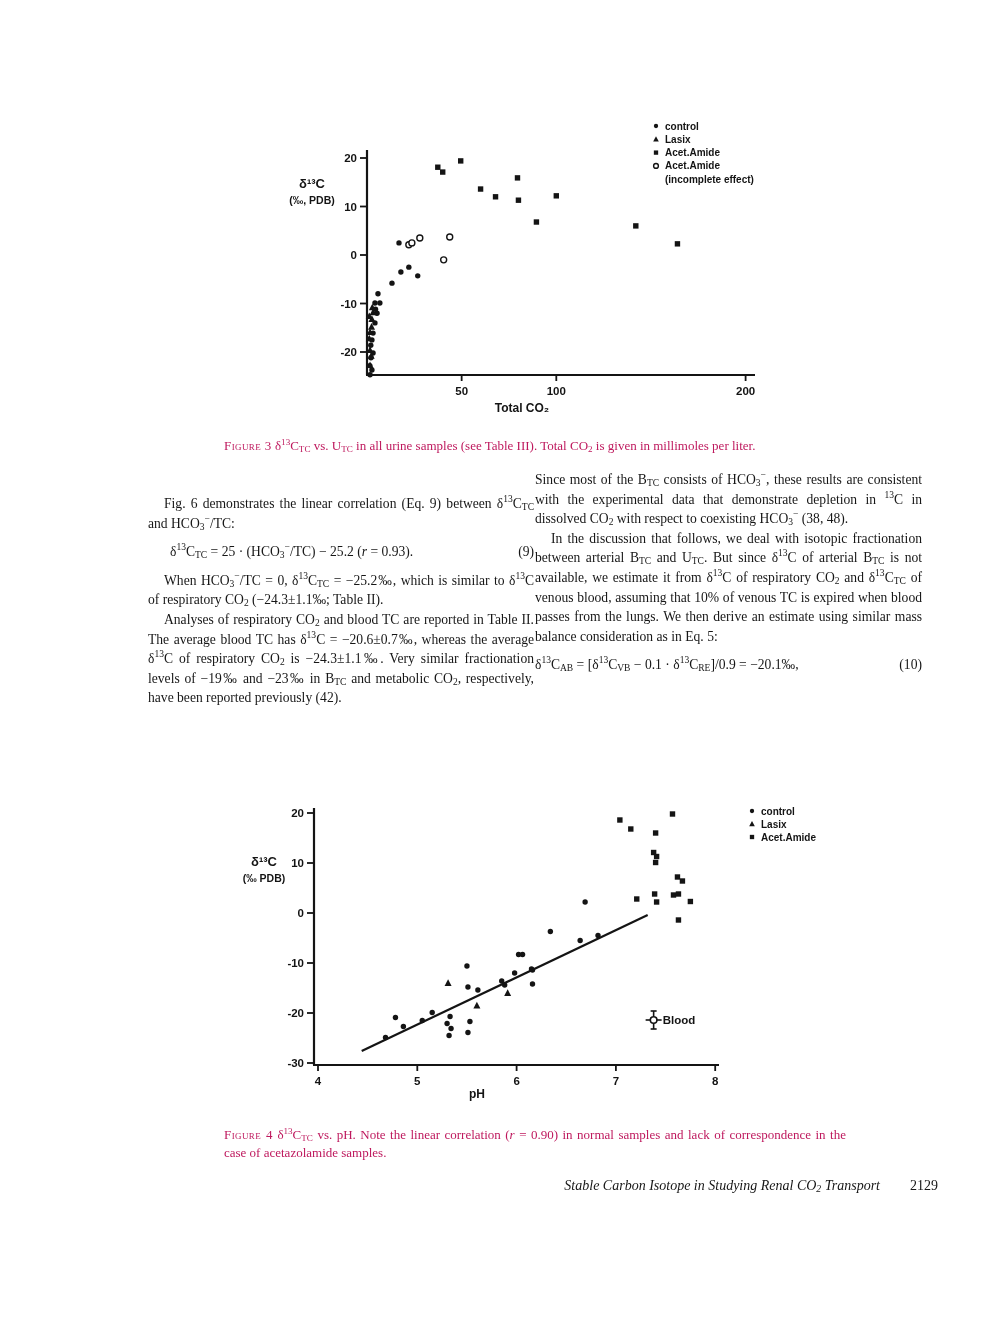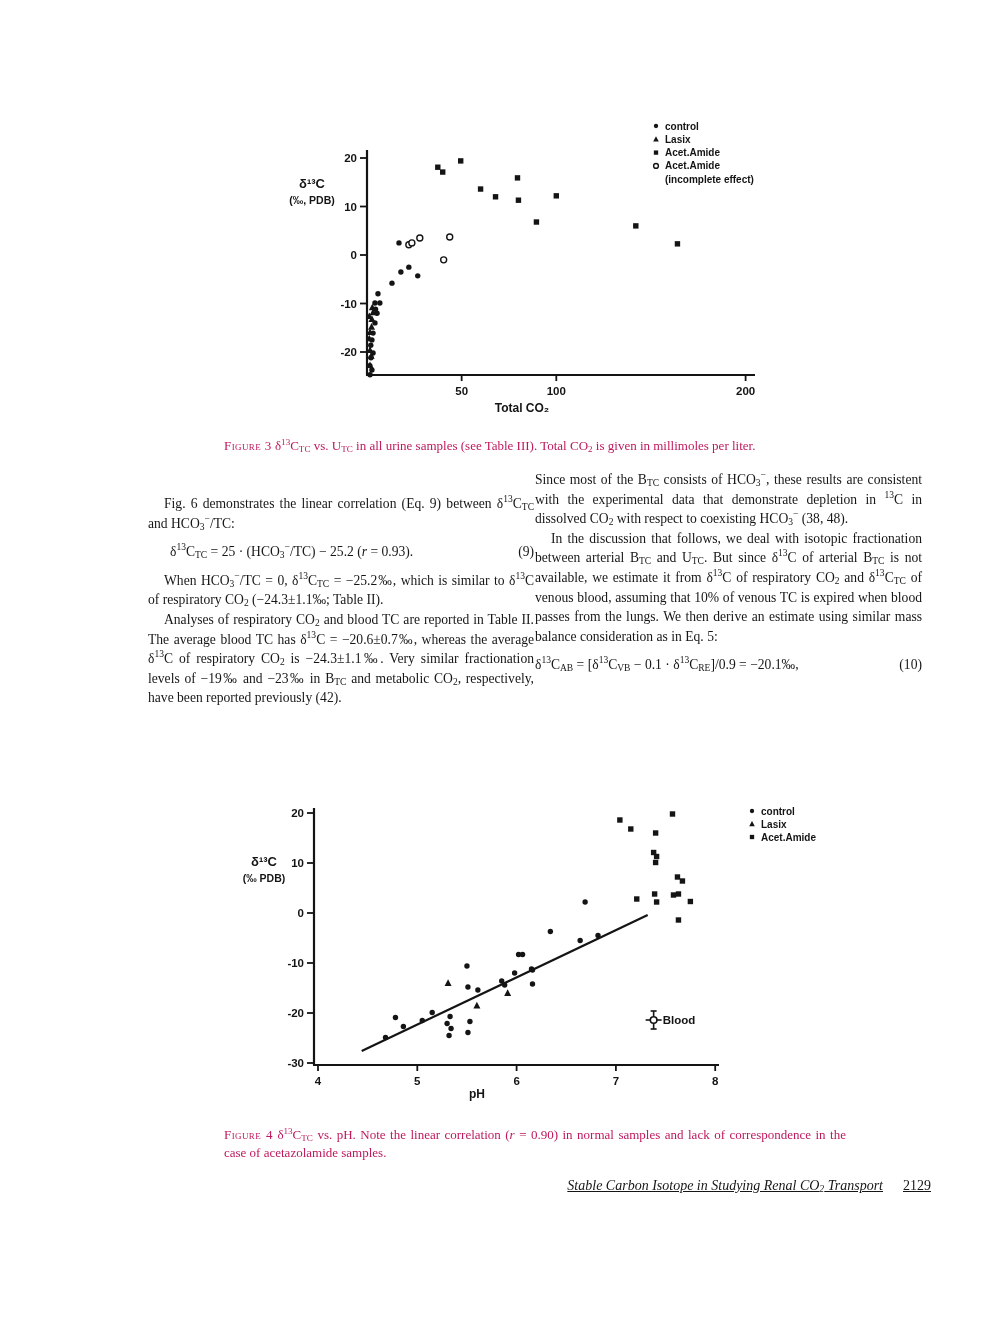--- a/index.html
+++ b/index.html
@@ -20,26 +20,26 @@
   .eq-row{display:flex;align-items:baseline;margin:9px 0 9px 0;}
   .eq-body{padding-left:22px;}
   .eq-body.noind{padding-left:0;}
   .eq-num{margin-left:auto;}
   .rt-n{}
   .rt-sup{font-size:70%;vertical-align:super;line-height:0;}
   .rt-sub{font-size:70%;vertical-align:-0.25em;line-height:0;}
   .rt-i{font-style:italic;}
   .rt-sc{font-variant:small-caps;letter-spacing:0.4px;}
   #footer{
-    position:absolute;top:1178px;left:6px;width:925px;
+    position:absolute;top:1178px;left:13px;width:925px;
     display:flex;justify-content:flex-end;align-items:flex-start;
-    font-size:14px;color:#161616;text-decoration:underline;
+    font-size:14px;color:#161616;
   }
   #footer .ftitle{font-style:italic;}
-  #footer .fnum{margin-left:20px;font-style:normal;}
+  #footer .fnum{margin-left:30px;font-style:normal;}
 </style>
 </head>
 <body>
 
 <div id="page">
 
   <div class="chart" id="fig3-mount" style="left:230px;top:100px;width:585px;height:335px;">
       <svg width="585" height="335">
         <line x1="137" y1="50" x2="137" y2="275" stroke="#141414" stroke-width="2.2"></line>
         <line x1="136" y1="275" x2="525" y2="275" stroke="#141414" stroke-width="2.2"></line>

